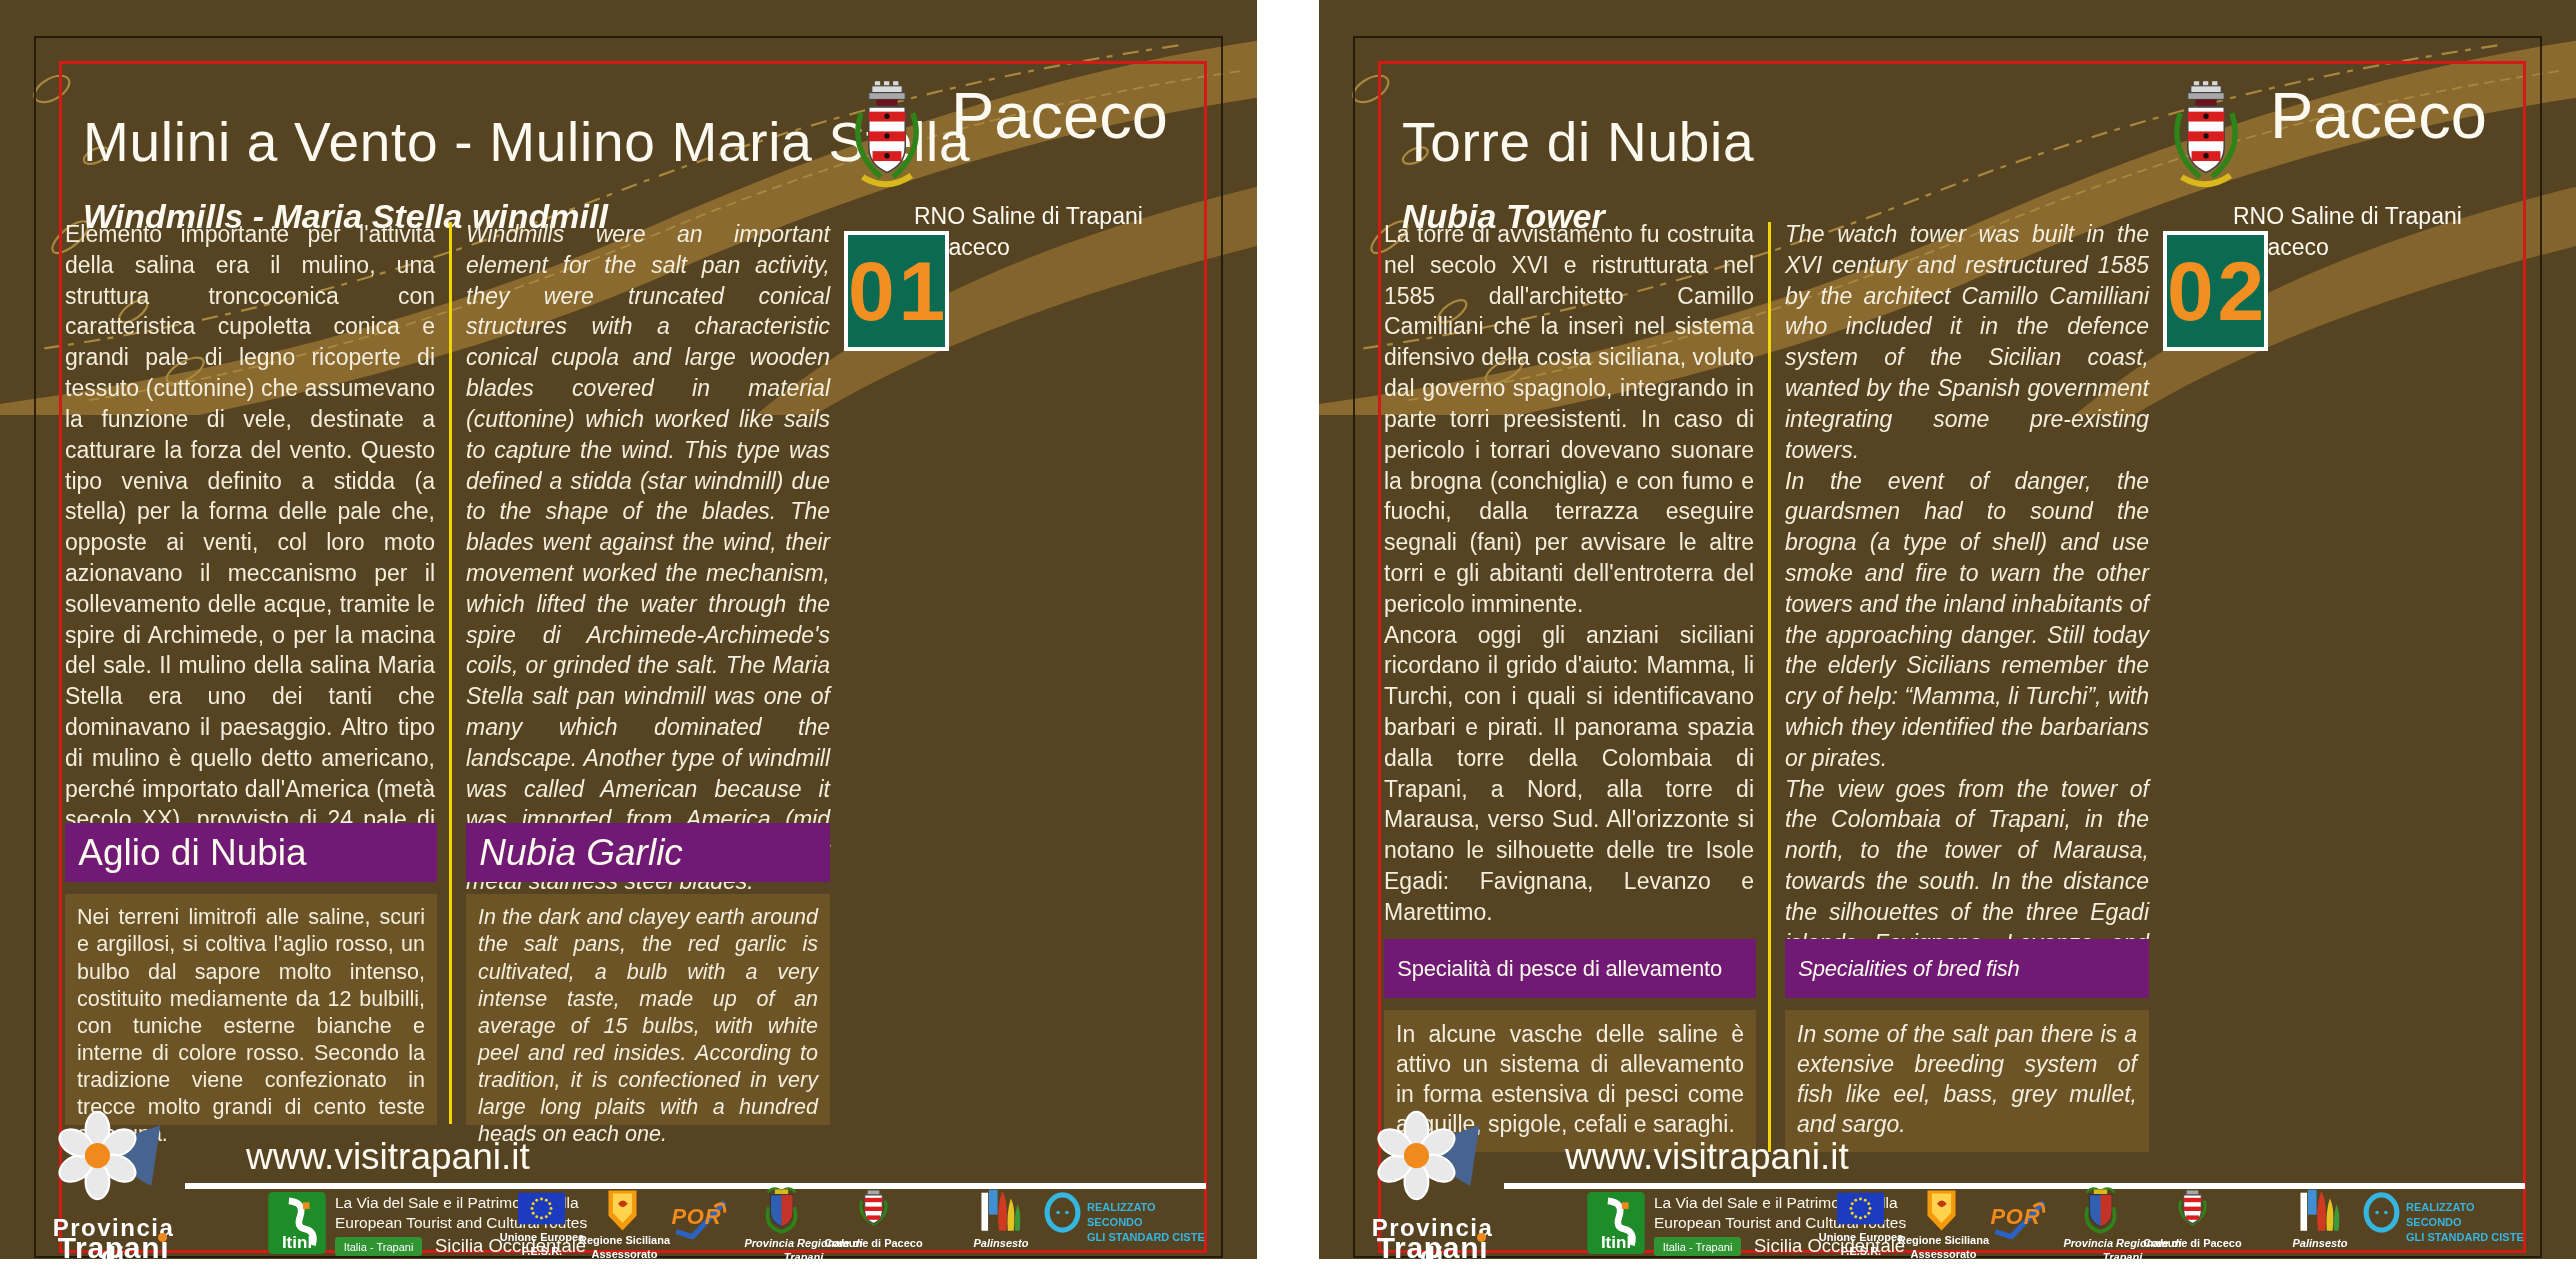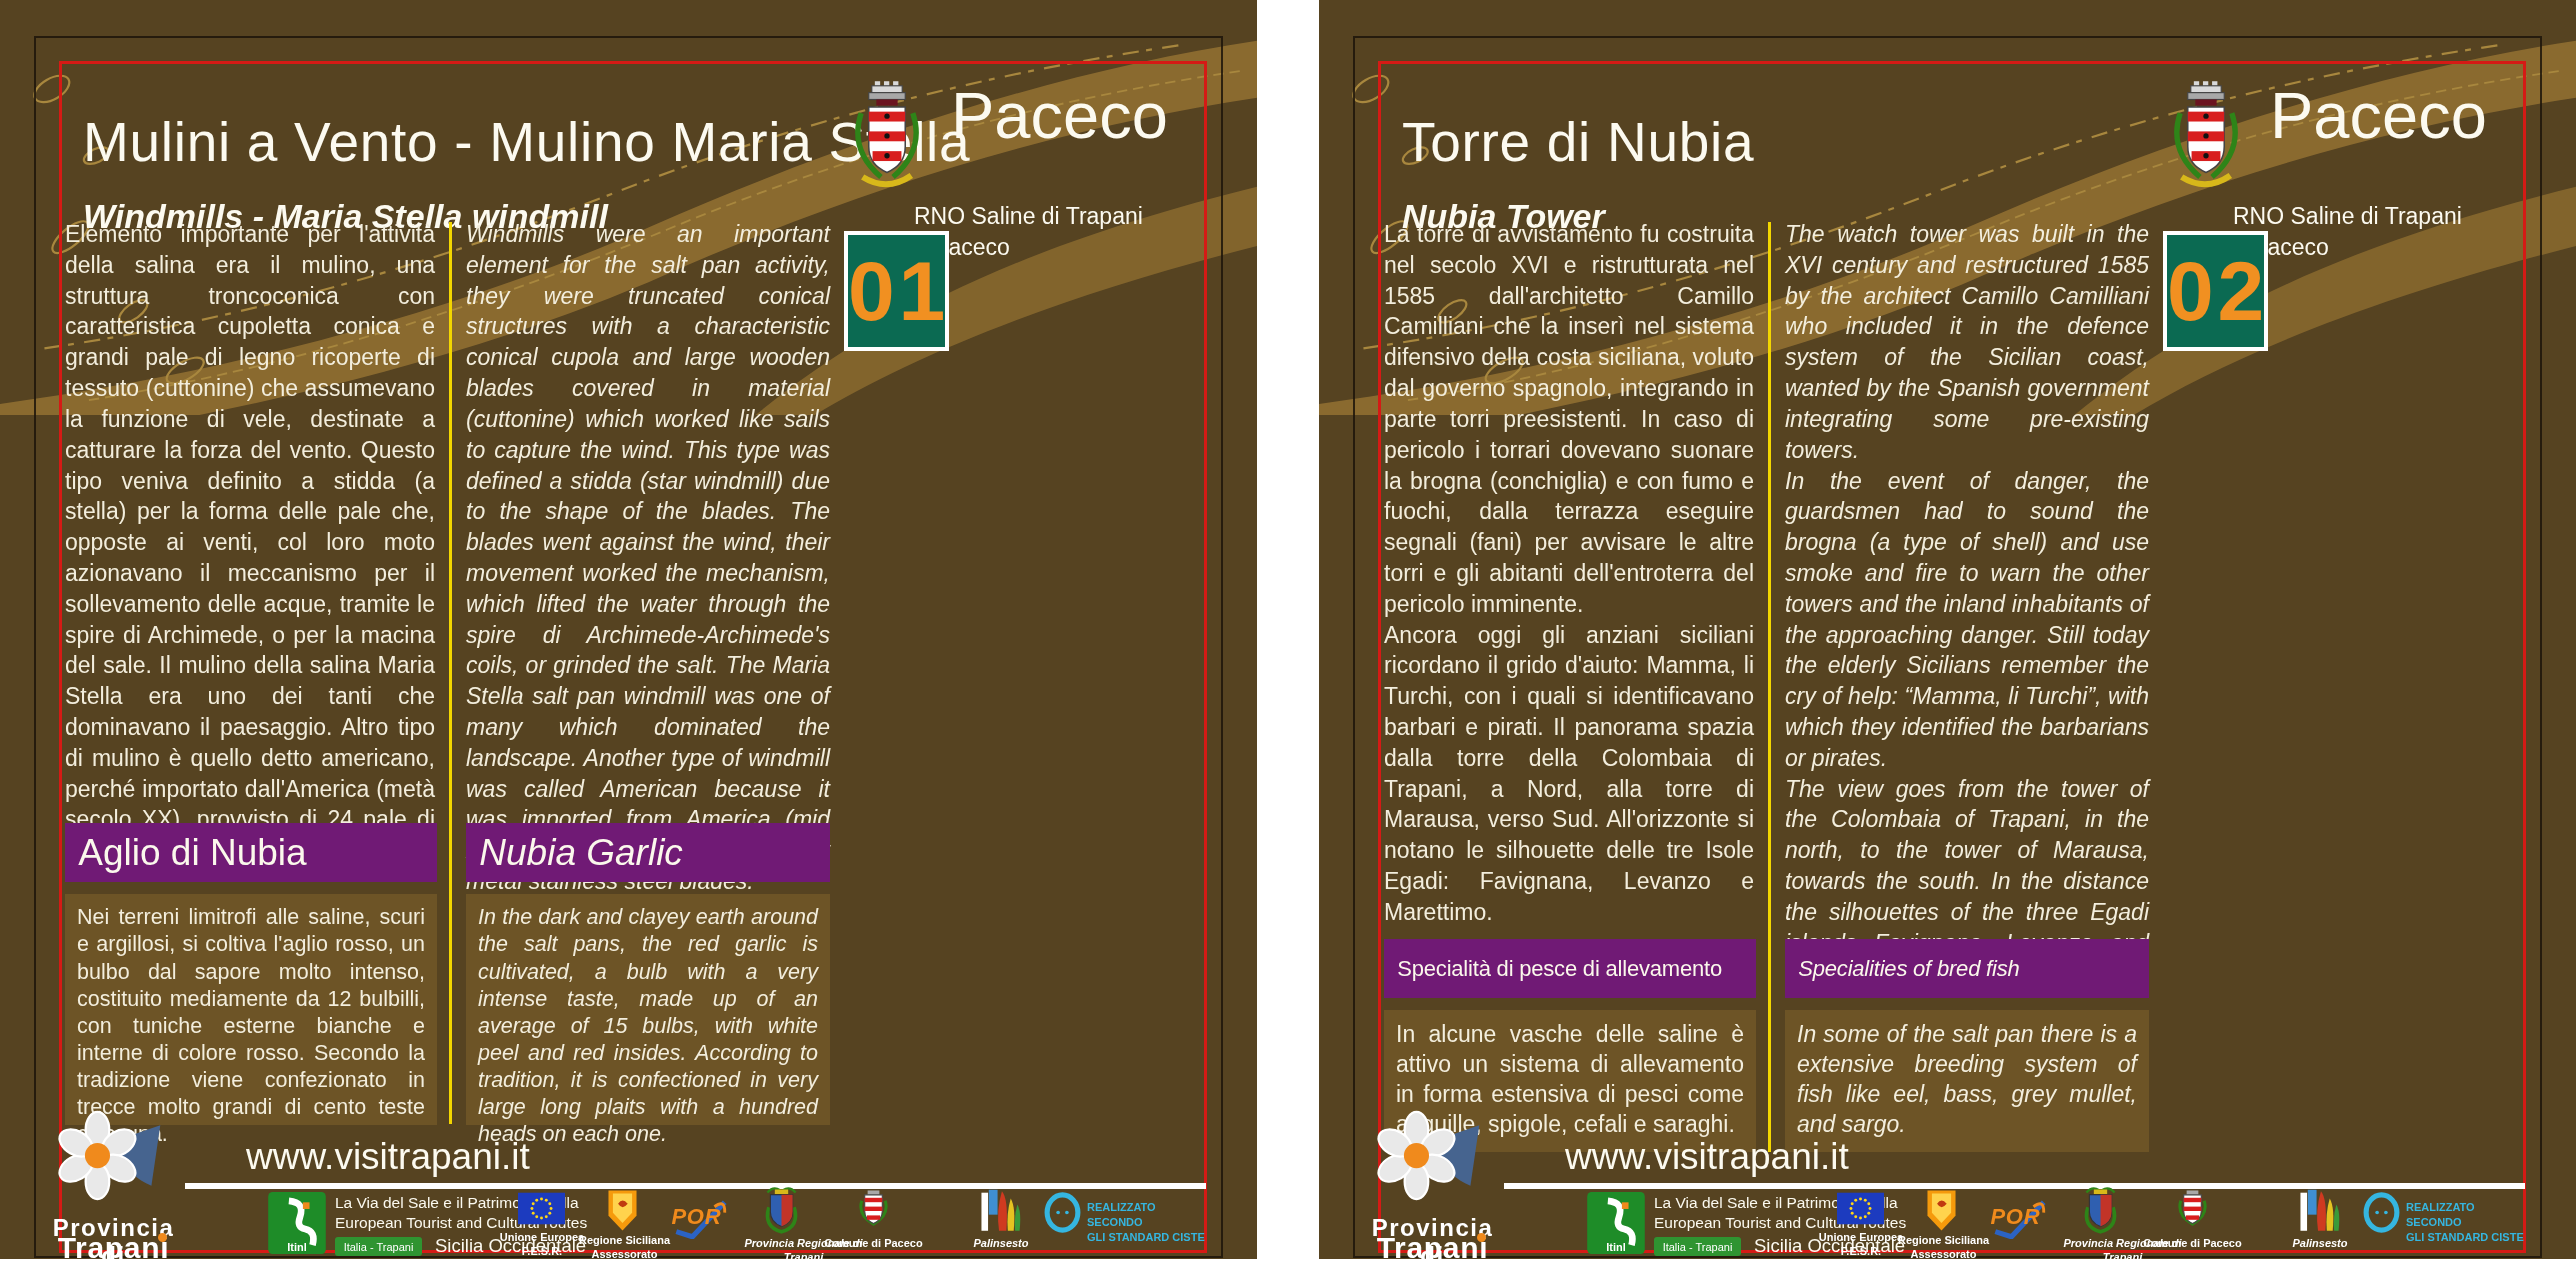--- a/index.html
+++ b/index.html
@@ -49,21 +49,21 @@
   #panel-right .box{top:1010px;height:142px;font-size:23px;line-height:1.3;}
 
   
   .f-flower{position:absolute;left:55px;top:1109px;width:113px;height:102px;}
   .f-prov1{position:absolute;left:47px;top:1214px;width:133px;text-align:center;font-size:24px;font-weight:700;color:#fff;letter-spacing:1.5px;}
   .f-prov2{position:absolute;left:47px;top:1231px;width:133px;text-align:center;font-size:30px;font-weight:700;color:#fff;letter-spacing:0.7px;}
   .f-prov2::after{content:"";position:absolute;right:13.3px;top:1.5px;width:9px;height:9px;border-radius:50%;background:#f08a1c;}
   .f-www{position:absolute;left:246px;top:1136px;font-size:37px;color:#fcfaf0;}
   .f-line{position:absolute;left:185px;top:1183px;width:1021px;height:6px;background:#ffffff;}
   .f-salt-logo{position:absolute;left:268px;top:1192px;width:58px;height:62px;}
-  .f-salt-logo span{position:absolute;left:0;bottom:1.5px;width:100%;text-align:center;font-size:11px;font-weight:700;color:#fff;}
+  .f-salt-logo span{position:absolute;left:0;bottom:1.5px;width:100%;text-align:center;font-size:17px;font-weight:700;color:#fff;}
   .f-salt-l1{position:absolute;left:335px;top:1194px;font-size:15.5px;color:#fcfaf0;}
   .f-salt-l2{position:absolute;left:335px;top:1214px;font-size:15.5px;color:#fcfaf0;}
   .f-salt-pill{position:absolute;left:335px;top:1237px;width:87px;height:19px;background:#2f9431;border-radius:3px;
     font-size:11px;color:#fff;display:flex;align-items:center;justify-content:center;}
   .f-salt-l3{position:absolute;left:435px;top:1235px;font-size:18.5px;color:#fcfaf0;}
   .f-eu{position:absolute;left:518px;top:1192px;width:47px;height:33px;}
   .f-label{position:absolute;font-size:11px;font-weight:700;color:#fff;text-align:center;line-height:1.25;}
   .f-eu-label{left:483px;top:1231px;width:118px;}
   .f-rs{position:absolute;left:607px;top:1189px;width:31px;height:43px;}
   .f-rs-label{left:554px;top:1234px;width:141px;}

